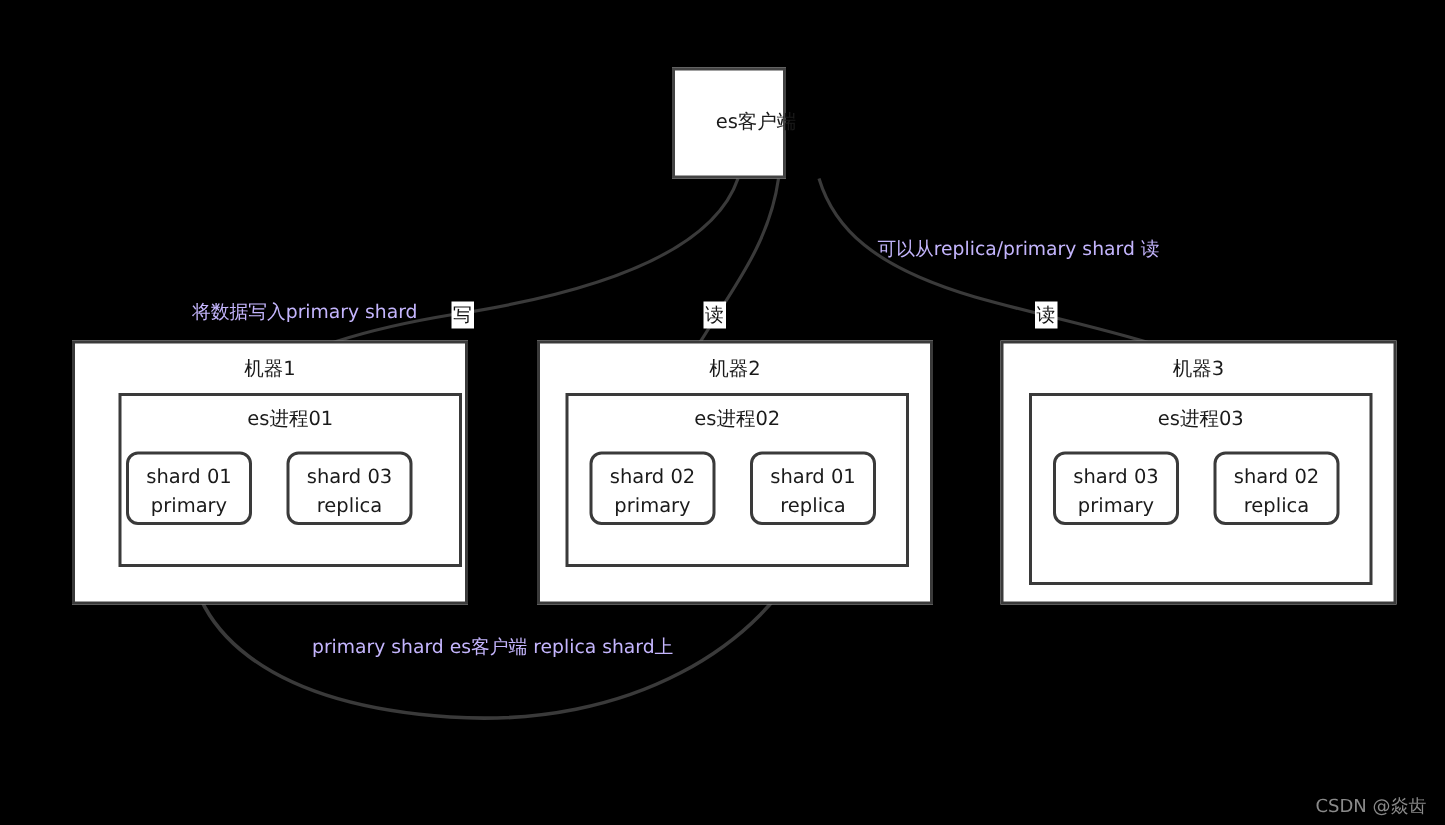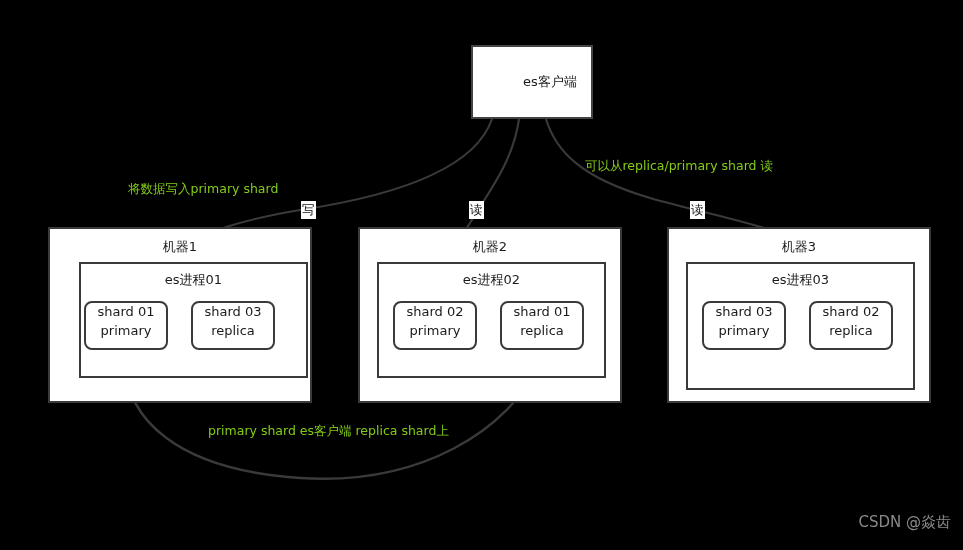--- a/index.html
+++ b/index.html
@@ -45,45 +45,45 @@
   }
   .machine {
     padding-top: 6px;
   }
   .machine > .node-label { margin-top: 4px; }
   .process {
     padding-top: 8px;
   }
   .shard {
     border-radius: 8px;
-    align-items: flex-start;
+    align-items: flex-end;
   }
   .shard .node-label { line-height: 1.45; }
   .edge-label {
     position: absolute;
     font-size: 12.5px;
-    color: #84cc16;
+    color: #c4b5fd;
     white-space: nowrap;
     line-height: 1;
   }
   .edge-badge {
     position: absolute;
     background: #ffffff;
     color: #111111;
     font-size: 12.5px;
     line-height: 16px;
     text-align: center;
     white-space: nowrap;
     padding: 1px 1px;
   }
   .watermark {
     position: absolute;
     right: 12px;
-    bottom: 18px;
-    font-size: 15px;
+    bottom: 4px;
+    font-size: 12px;
     color: #8a8a8a;
     white-space: nowrap;
   }
 </style>
 </head>
 <body>
 
 <div id="canvas">
 
   <svg class="layer" viewBox="0 0 963 550">
@@ -95,21 +95,21 @@
 
     <path d="M 492,119 C 478,160 420,192 300,210 C 215,224 150,250 128,294" fill="none" stroke="#3a3a3a" stroke-width="2.1" marker-end="url(#arrowhead)"></path>
 
     <path d="M 519,119 C 514,155 496,182 478,210 C 460,240 442,262 436,294" fill="none" stroke="#3a3a3a" stroke-width="2.1" marker-end="url(#arrowhead)"></path>
 
     <path d="M 546,119 C 556,152 582,178 650,198 C 724,219 800,230 836,262 C 848,273 852,283 853,294" fill="none" stroke="#3a3a3a" stroke-width="2.1" marker-end="url(#arrowhead)"></path>
 
     <path d="M 126,352 C 120,420 180,470 300,478 C 420,486 510,430 540,362" fill="none" stroke="#3a3a3a" stroke-width="2.4" marker-end="url(#arrowhead)"></path>
   </svg>
 
-  <div class="node client" style="left:471px; top:45px; width:122px; height:74px;padding-left:36px;">
+  <div class="node client" style="left:448px; top:45px; width:76px; height:74px;padding-left:36px;">
     <span class="node-label">es客户端</span>
   </div>
 
   <div class="node machine" style="left:48px; top:227px; width:264px; height:176px;">
     <span class="node-label">机器1</span>
   </div>
   <div class="node process" style="left:79px; top:262px; width:229px; height:116px;">
     <span class="node-label">es进程01</span>
   </div>
   <div class="node shard" style="left:84px; top:301px; width:84px; height:49px;">
@@ -156,21 +156,21 @@
       <span>primary</span>
     </span>
   </div>
   <div class="node shard" style="left:809px; top:301px; width:84px; height:49px;">
     <span class="node-label">
       <span>shard 02</span><br>
       <span>replica</span>
     </span>
   </div>
 
-  <div class="edge-label" style="left:128px; top:183px;">将数据写入primary shard</div>
+  <div class="edge-label" style="left:128px; top:202px;">将数据写入primary shard</div>
   <div class="edge-label" style="left:585px; top:160px;">可以从replica/primary shard 读</div>
   <div class="edge-label" style="left:208px; top:425px;">primary shard es客户端 replica shard上</div>
 
   <div class="edge-badge" style="left:301px; top:201px;">写</div>
   <div class="edge-badge" style="left:469px; top:201px;">读</div>
   <div class="edge-badge" style="left:690px; top:201px;">读</div>
 
   <div class="watermark">CSDN @焱齿</div>
 
 </div>

